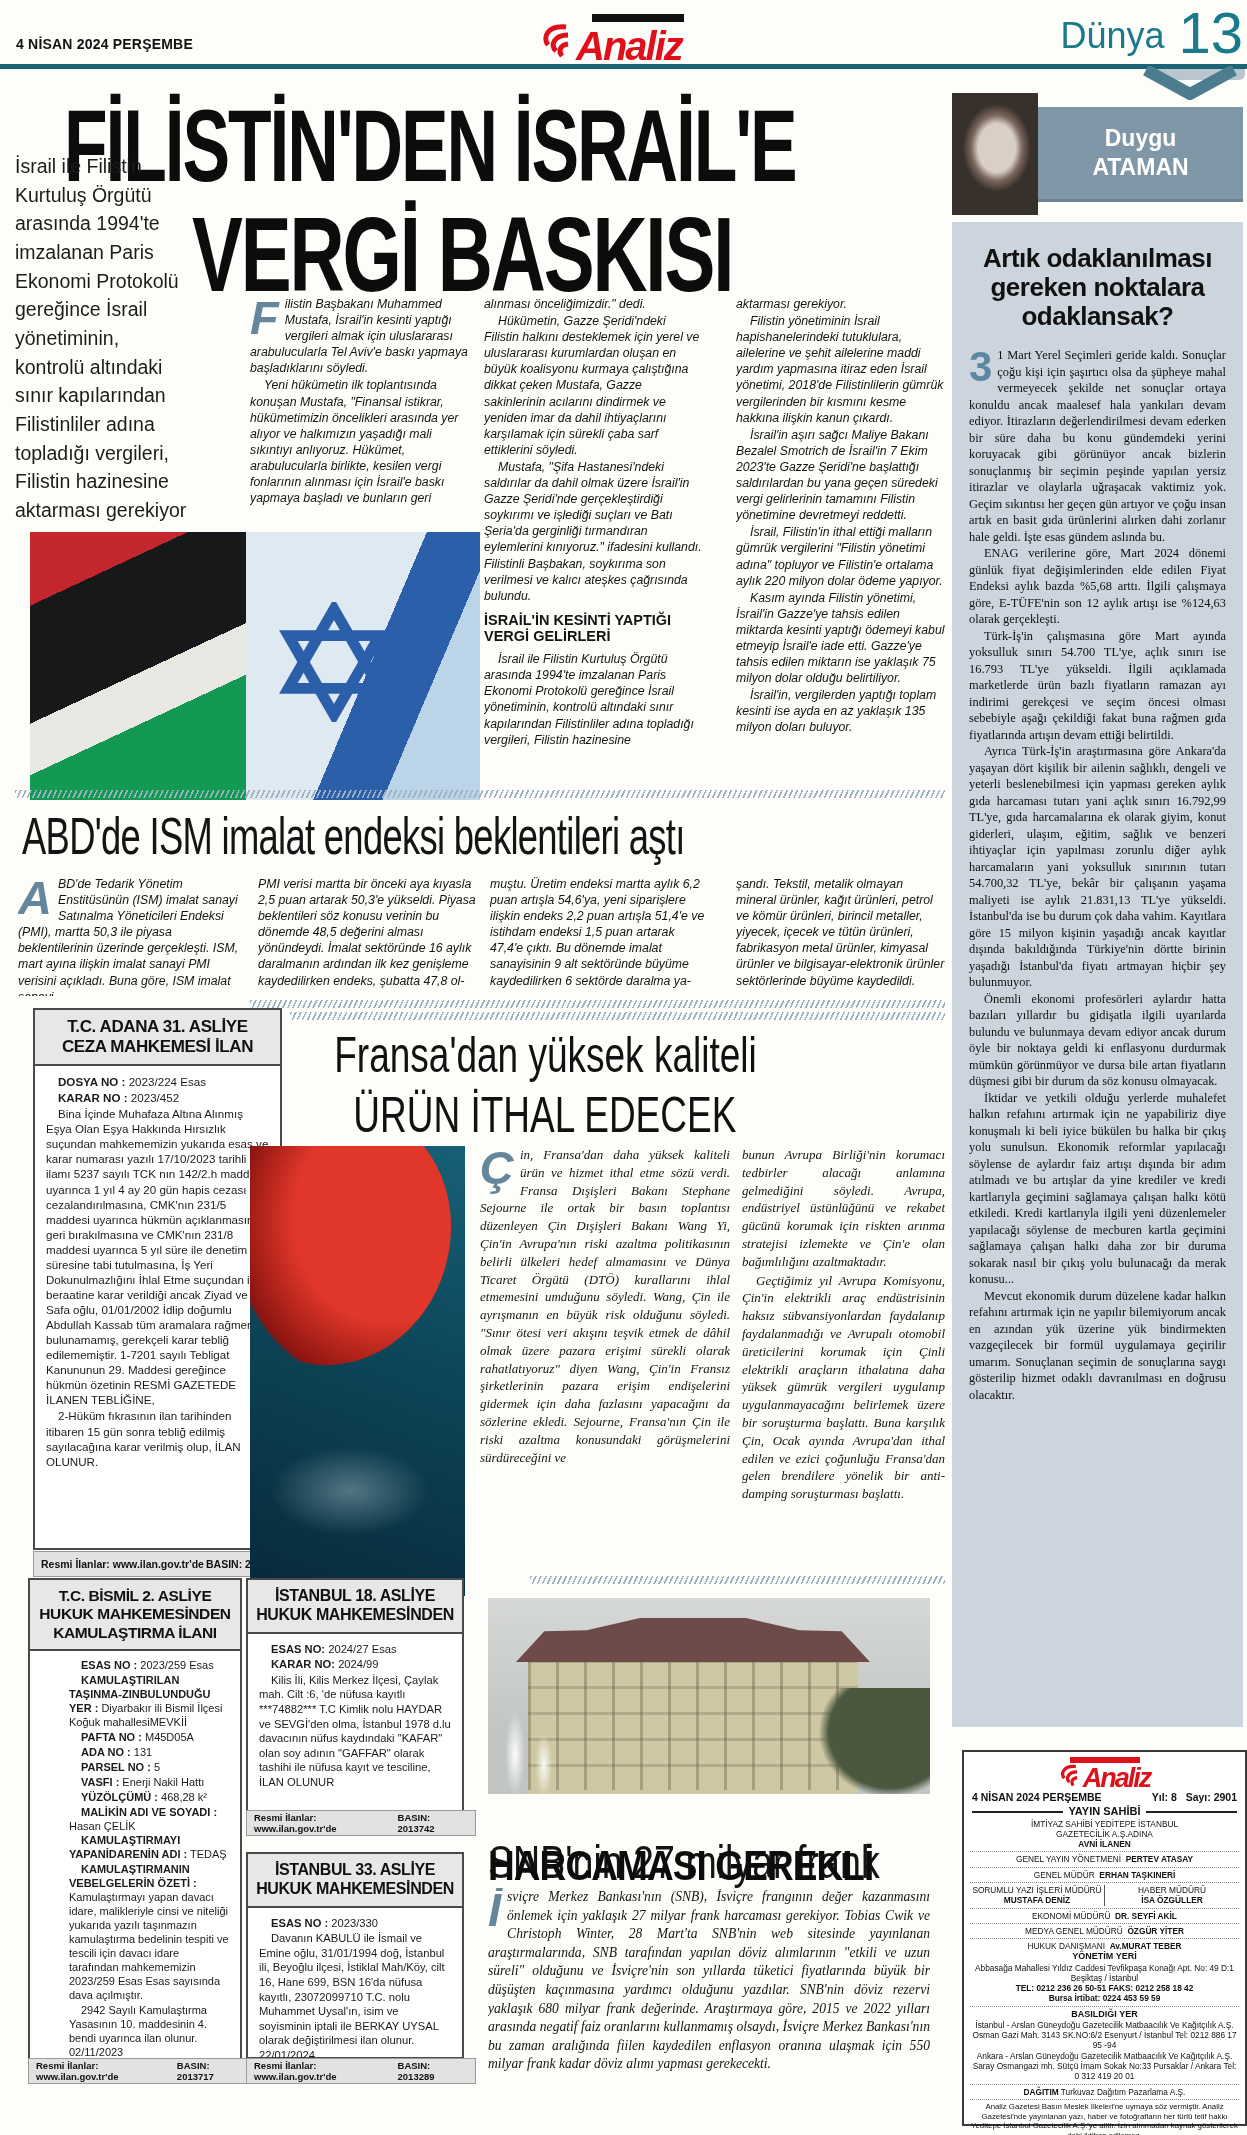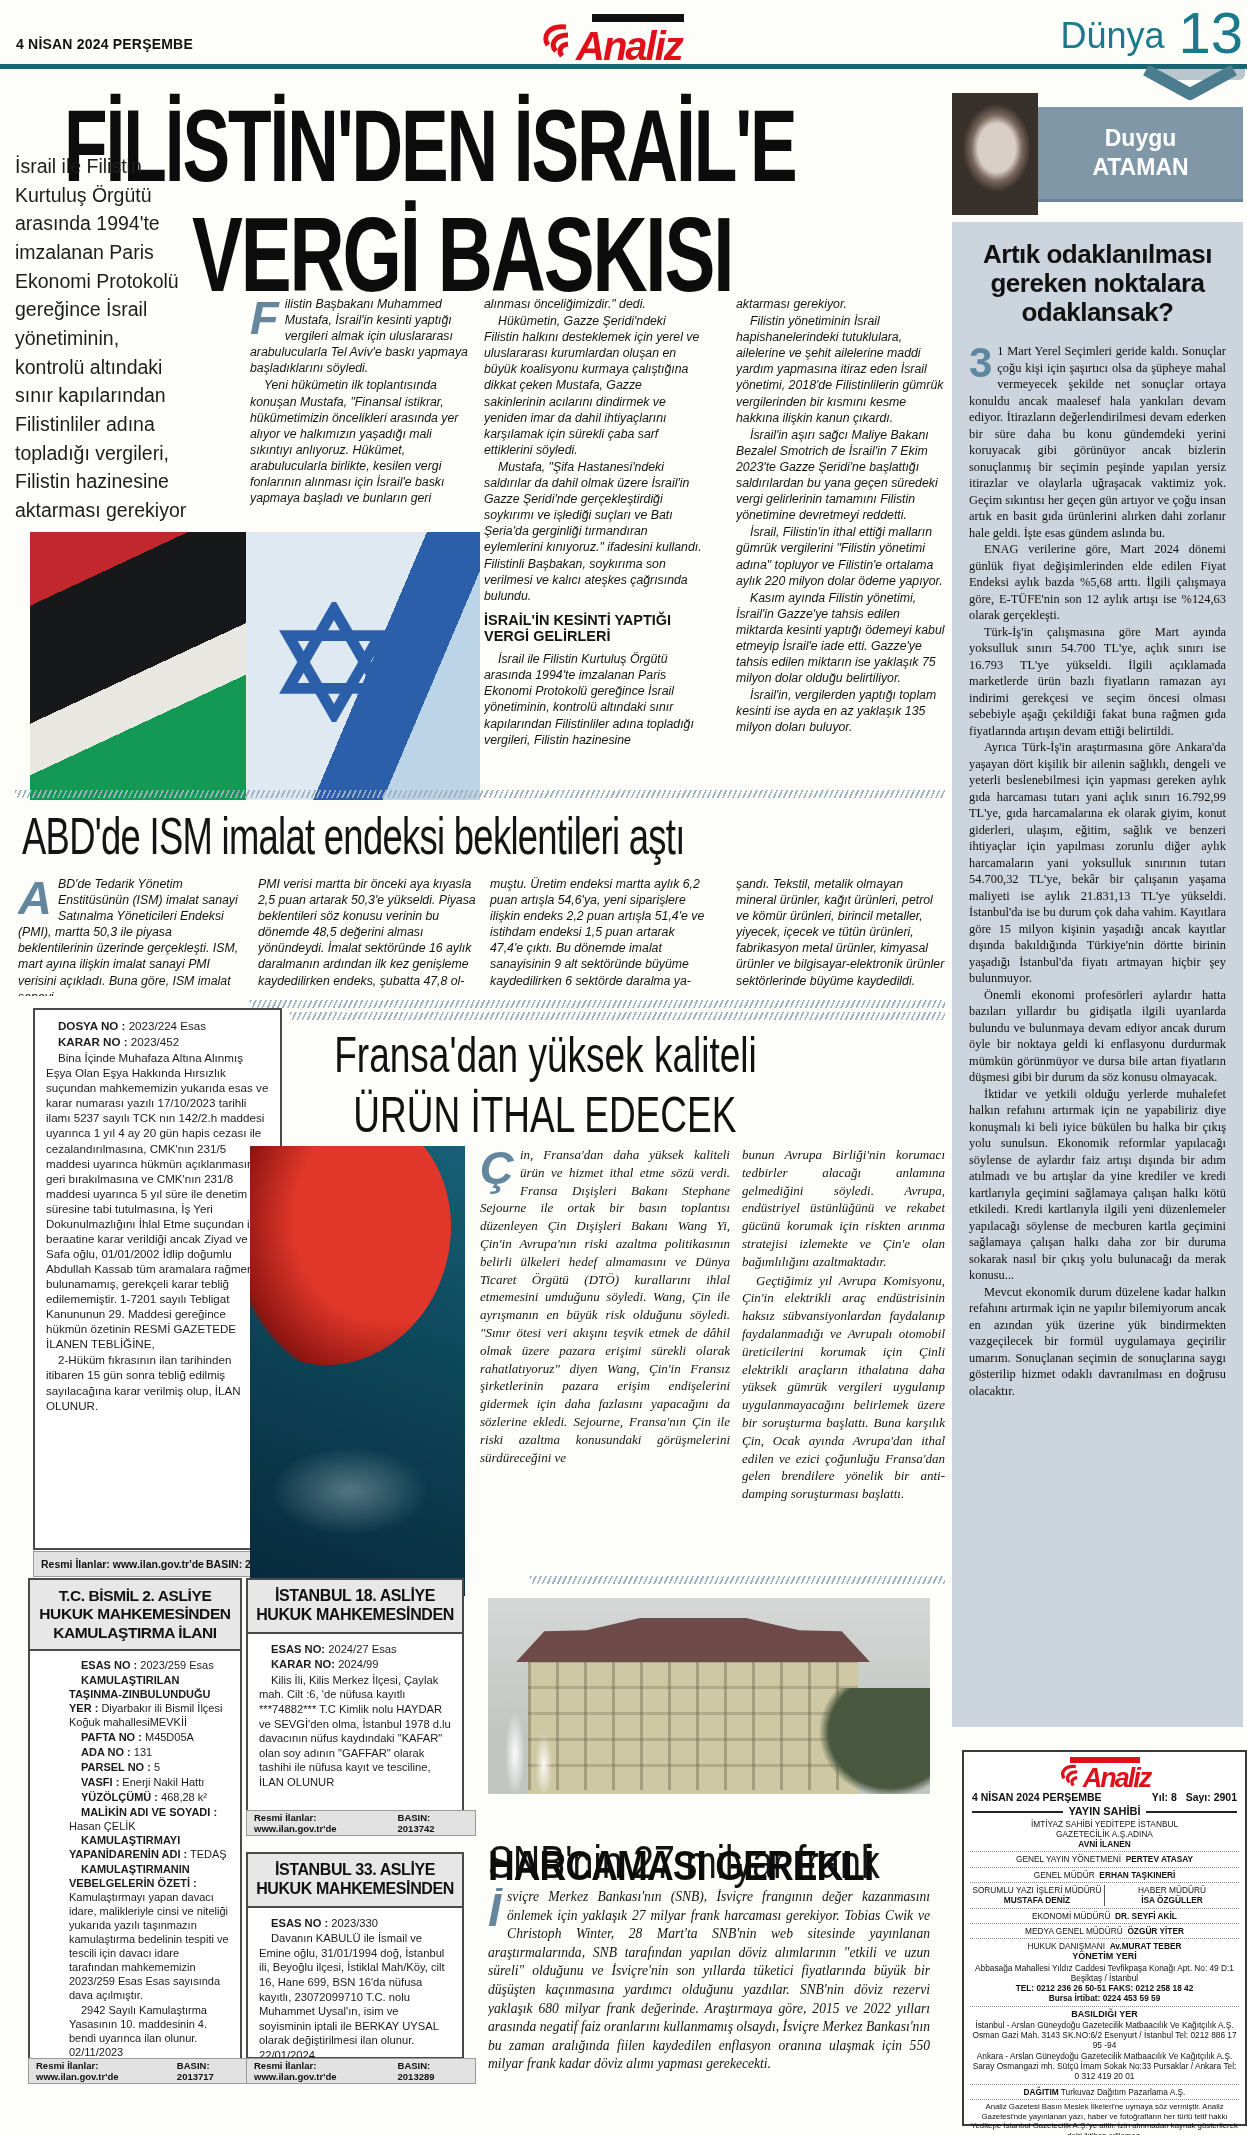--- a/index.html
+++ b/index.html
@@ -137,21 +137,21 @@
   <svg class="abs" style="left:1140px;top:66px;" width="100" height="34" viewBox="0 0 100 34">
     <path d="M6 4 L50 28 L94 4" fill="none" stroke="#4b7d8f" stroke-width="12"></path>
   </svg>
   <div class="abs" id="ph-port"></div>
   <div class="abs" id="colm-name" style="left:1038px;top:107px;width:205px;height:92px;">
     <span>Duygu</span>
     <span>ATAMAN</span>
   </div>
 
   <div class="abs" id="colm-box">
-    <div id="colm-title" style="padding:10px 14px 10px 14px;margin-top:8px;">Artık odaklanılması gereken noktalara odaklansak?</div>
+    <div id="colm-title" style="padding:22px 14px 10px 14px;">Artık odaklanılması gereken noktalara odaklansak?</div>
     <div id="colm-text" style="padding:6px 17px 0 17px;height:1340px;overflow:hidden;">
       <p>31 Mart Yerel Seçimleri geride kaldı. Sonuçlar çoğu kişi için şaşırtıcı olsa da şüpheye mahal vermeyecek şekilde net sonuçlar ortaya konuldu ancak maalesef hala yankıları devam ediyor. İtirazların değerlendirilmesi devam ederken bir süre daha bu konu gündemdeki yerini koruyacak gibi görünüyor ancak bizlerin sonuçlanmış bir seçimin peşinde yapılan yersiz itirazlar ve olaylarla uğraşacak vaktimiz yok. Geçim sıkıntısı her geçen gün artıyor ve çoğu insan artık en basit gıda ürünlerini alırken dahi zorlanır hale geldi. İşte esas gündem aslında bu.</p>
       <p>ENAG verilerine göre, Mart 2024 dönemi günlük fiyat değişimlerinden elde edilen Fiyat Endeksi aylık bazda %5,68 arttı. İlgili çalışmaya göre, E-TÜFE'nin son 12 aylık artışı ise %124,63 olarak gerçekleşti.</p>
       <p>Türk-İş'in çalışmasına göre Mart ayında yoksulluk sınırı 54.700 TL'ye, açlık sınırı ise 16.793 TL'ye yükseldi. İlgili açıklamada marketlerde ürün bazlı fiyatların ramazan ayı indirimi gerekçesi ve seçim öncesi olması sebebiyle aşağı çekildiği fakat buna rağmen gıda fiyatlarında artışın devam ettiği belirtildi.</p>
       <p>Ayrıca Türk-İş'in araştırmasına göre Ankara'da yaşayan dört kişilik bir ailenin sağlıklı, dengeli ve yeterli beslenebilmesi için yapması gereken aylık gıda harcaması tutarı yani açlık sınırı 16.792,99 TL'ye, gıda harcamalarına ek olarak giyim, konut giderleri, ulaşım, eğitim, sağlık ve benzeri ihtiyaçlar için yapılması zorunlu diğer aylık harcamaların yani yoksulluk sınırının tutarı 54.700,32 TL'ye, bekâr bir çalışanın yaşama maliyeti ise aylık 21.831,13 TL'ye yükseldi. İstanbul'da ise bu durum çok daha vahim. Kayıtlara göre 15 milyon kişinin yaşadığı ancak kayıtlar dışında bakıldığında Türkiye'nin dörtte birinin yaşadığı İstanbul'da fiyatı artmayan hiçbir şey bulunmuyor.</p>
       <p>Önemli ekonomi profesörleri aylardır hatta bazıları yıllardır bu gidişatla ilgili uyarılarda bulundu ve bulunmaya devam ediyor ancak durum öyle bir noktaya geldi ki enflasyonu durdurmak mümkün görünmüyor ve dursa bile artan fiyatların düşmesi gibi bir durum da söz konusu olmayacak.</p>
       <p>İktidar ve yetkili olduğu yerlerde muhalefet halkın refahını artırmak için ne yapabiliriz diye konuşmalı ki beli iyice bükülen bu halka bir çıkış yolu sunulsun. Ekonomik reformlar yapılacağı söylense de aylardır faiz artışı dışında bir adım atılmadı ve bu artışlar da yine krediler ve kredi kartlarıyla geçimini sağlamaya çalışan halkı kötü etkiledi. Kredi kartlarıyla ilgili yeni düzenlemeler yapılacağı söylense de mecburen kartla geçimini sağlamaya çalışan halkı daha zor bir duruma sokarak nasıl bir çıkış yolu bulunacağı da merak konusu...</p>
       <p>Mevcut ekonomik durum düzelene kadar halkın refahını artırmak için ne yapılır bilemiyorum ancak en azından yük üzerine yük bindirmekten vazgeçilecek bir formül uygulamaya geçirilir umarım. Sonuçlanan seçimin de sonuçlarına saygı gösterilip hizmet odaklı davranılması en doğrusu olacaktır.</p>
     </div>
   </div>
@@ -168,20 +168,24 @@
   </div>
   <div class="abs bodytxt" style="left:490px;top:876px;width:220px;height:120px;overflow:hidden;">
     <p class="noind">muştu. Üretim endeksi martta aylık 6,2 puan artışla 54,6'ya, yeni siparişlere ilişkin endeks 2,2 puan artışla 51,4'e ve istihdam endeksi 1,5 puan artarak 47,4'e çıktı. Bu dönemde imalat sanayisinin 9 alt sektöründe büyüme kaydedilirken 6 sektörde daralma ya-</p>
   </div>
   <div class="abs bodytxt" style="left:736px;top:876px;width:209px;height:120px;overflow:hidden;">
     <p class="noind">şandı. Tekstil, metalik olmayan mineral ürünler, kağıt ürünleri, petrol ve kömür ürünleri, birincil metaller, yiyecek, içecek ve tütün ürünleri, fabrikasyon metal ürünler, kimyasal ürünler ve bilgisayar-elektronik ürünler sektörlerinde büyüme kaydedildi.</p>
   </div>
   <div class="abs wavy" style="left:250px;top:1000px;width:695px;"></div>
 
   <div class="abs notice" style="left:33px;top:1008px;width:245px;height:538px;">
+    <div class="notice-title">
+      <div>T.C. ADANA 31. ASLİYE</div>
+      <div>CEZA MAHKEMESİ İLAN</div>
+    </div>
     <div class="notice-body">
       <p class="noind" style="text-indent:12px;"><b>DOSYA NO :</b> <span>2023/224 Esas</span></p>
       <p class="noind" style="text-indent:12px;"><b>KARAR NO :</b> <span>2023/452</span></p>
       <p>Bina İçinde Muhafaza Altına Alınmış Eşya Olan Eşya Hakkında Hırsızlık suçundan mahkememizin yukarıda esas ve karar numarası yazılı 17/10/2023 tarihli ilamı 5237 sayılı TCK nın 142/2.h maddesi uyarınca 1 yıl 4 ay 20 gün hapis cezası ile cezalandırılmasına, CMK'nın 231/5 maddesi uyarınca hükmün açıklanmasının geri bırakılmasına ve CMK'nın 231/8 maddesi uyarınca 5 yıl süre ile denetim süresine tabi tutulmasına, İş Yeri Dokunulmazlığını İhlal Etme suçundan ise beraatine karar verildiği ancak Ziyad ve Safa oğlu, 01/01/2002 İdlip doğumlu Abdullah Kassab tüm aramalara rağmen bulunamamış, gerekçeli karar tebliğ edilememiştir. 1-7201 sayılı Tebligat Kanununun 29. Maddesi gereğince hükmün özetinin RESMİ GAZETEDE İLANEN TEBLİĞİNE,</p>
       <p>2-Hüküm fıkrasının ilan tarihinden itibaren 15 gün sonra tebliğ edilmiş sayılacağına karar verilmiş olup, İLAN OLUNUR.</p>
     </div>
   </div>
   <div class="abs strip" style="left:33px;top:1551px;width:245px;height:24px;">
     <span>Resmi İlanlar: www.ilan.gov.tr'de</span>
       <span>BASIN: 2012595</span>

